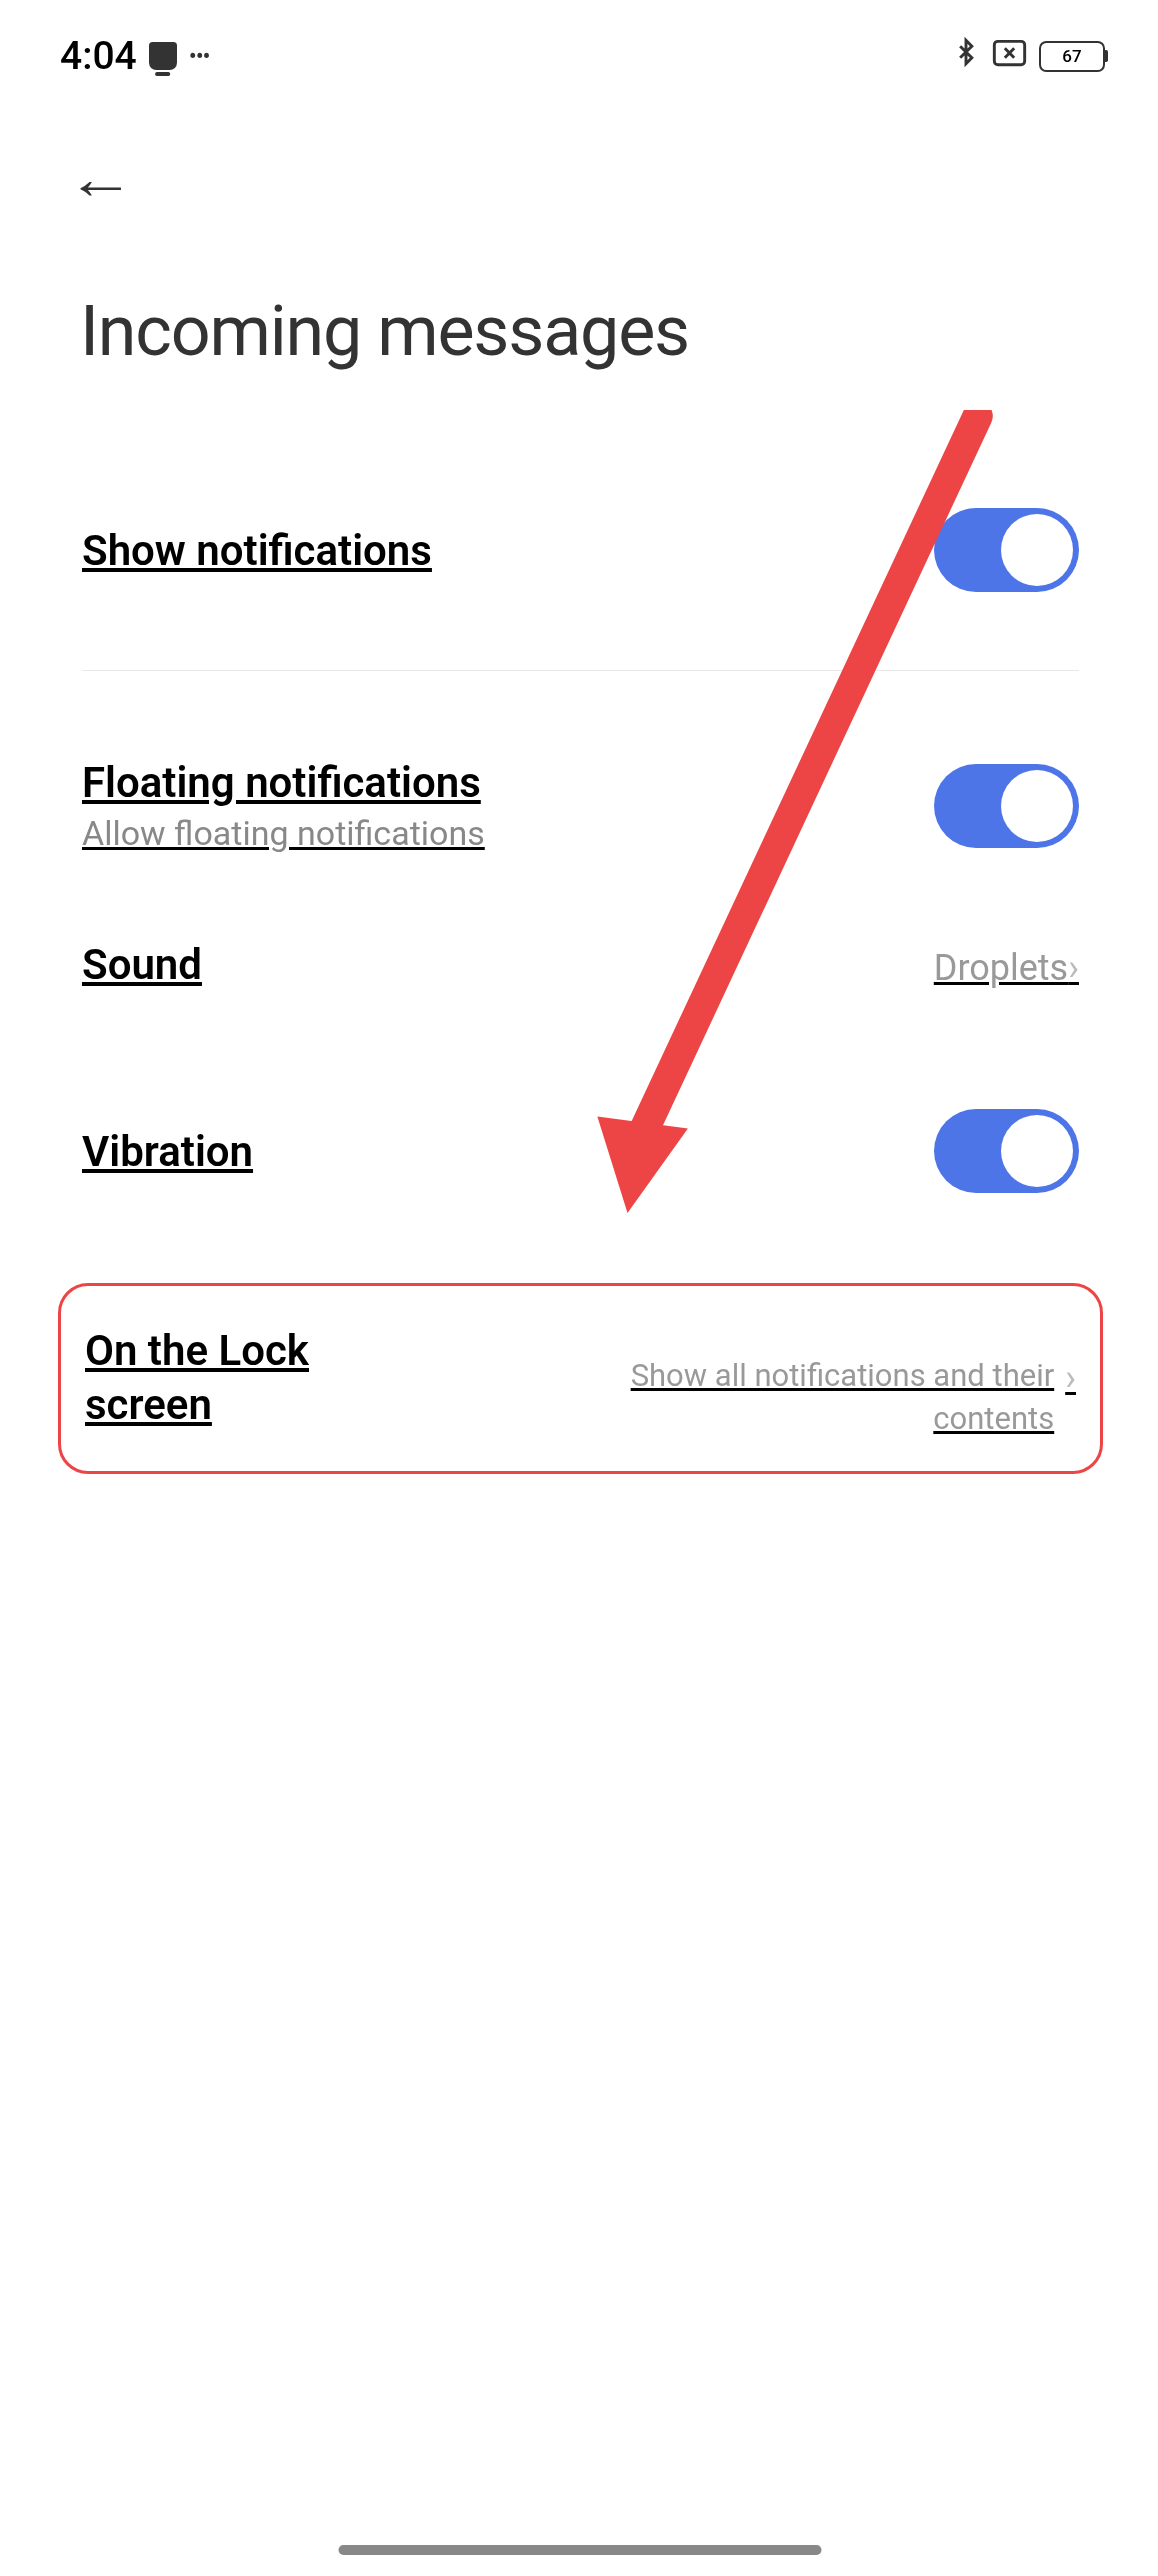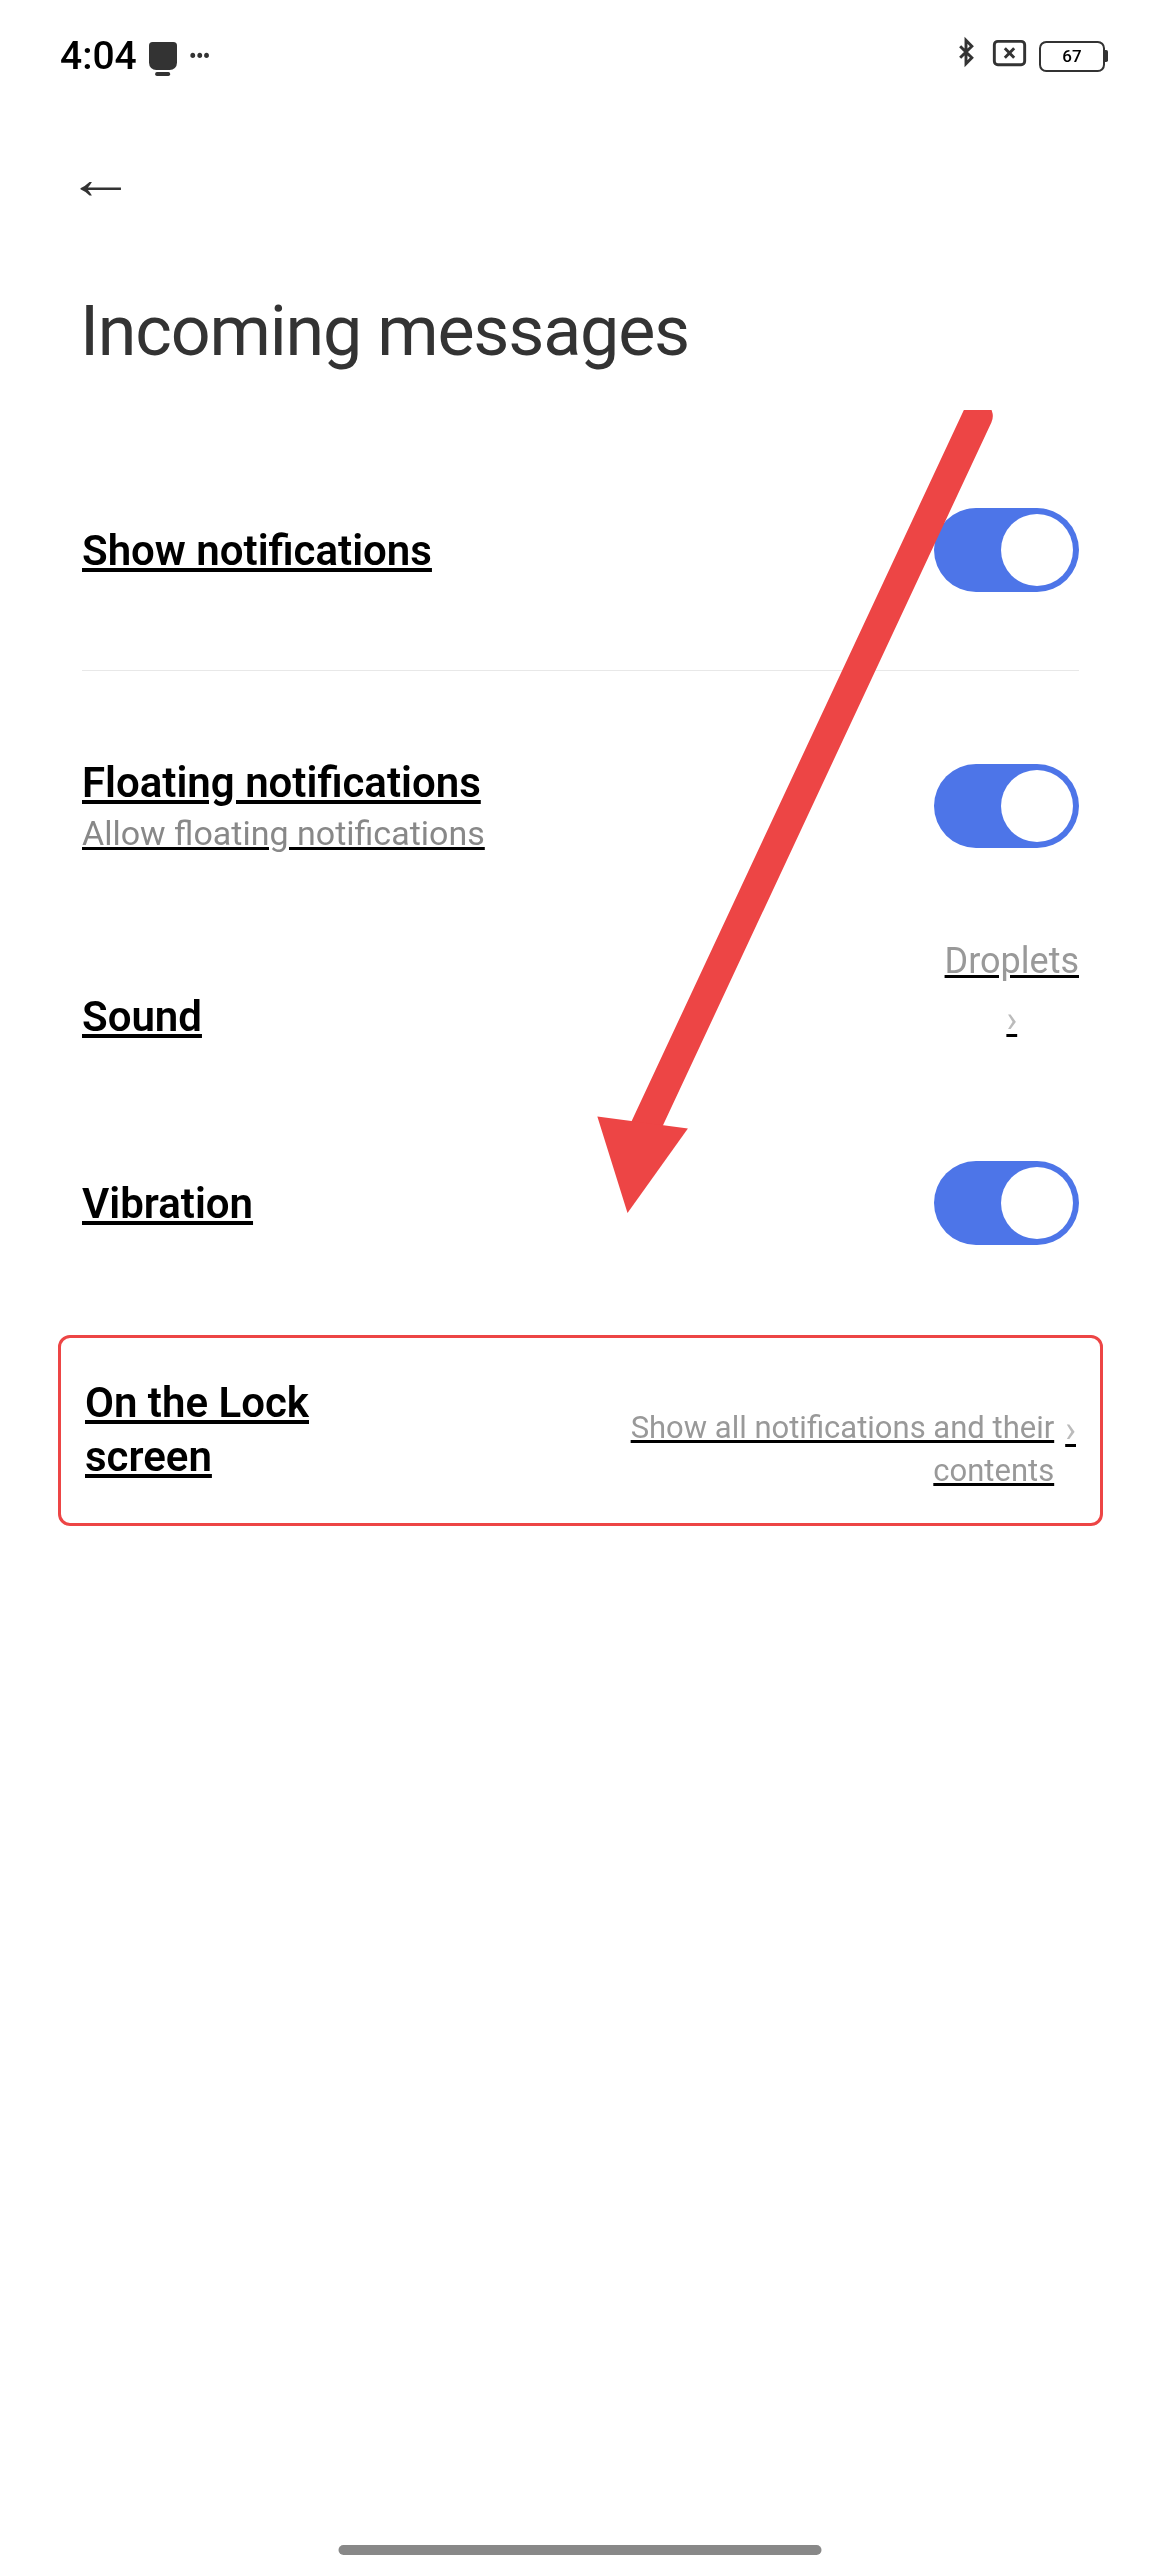--- a/index.html
+++ b/index.html
@@ -157,22 +157,21 @@
       color: #888;
       font-weight: 400;
       margin-top: 6px;
     }
     
     .setting-value {
       font-size: 36px;
       color: #999;
       display: flex;
       align-items: center;
-      gap: 17px;
-      flex-direction: column;
+      gap: 0;
     }
     
     .toggle {
       width: 145px;
       height: 84px;
       border-radius: 42px;
       position: relative;
       background: #4d75e8;
     }
     
@@ -199,21 +198,21 @@
     
     .setting-row-vibration {
       padding: 60px 0;
     }
     
     .lock-screen-row {
       display: flex;
       justify-content: space-between;
       align-items: center;
       border: 3.6px solid #ed4545;
-      border-radius: 12px;
+      border-radius: 30px;
       padding: 30px 24px;
       margin: 30px -24px 0 -24px;
     }
     
     .lock-screen-left {
       flex: 0 0 auto;
     }
     
     .lock-screen-right {
       display: flex;

